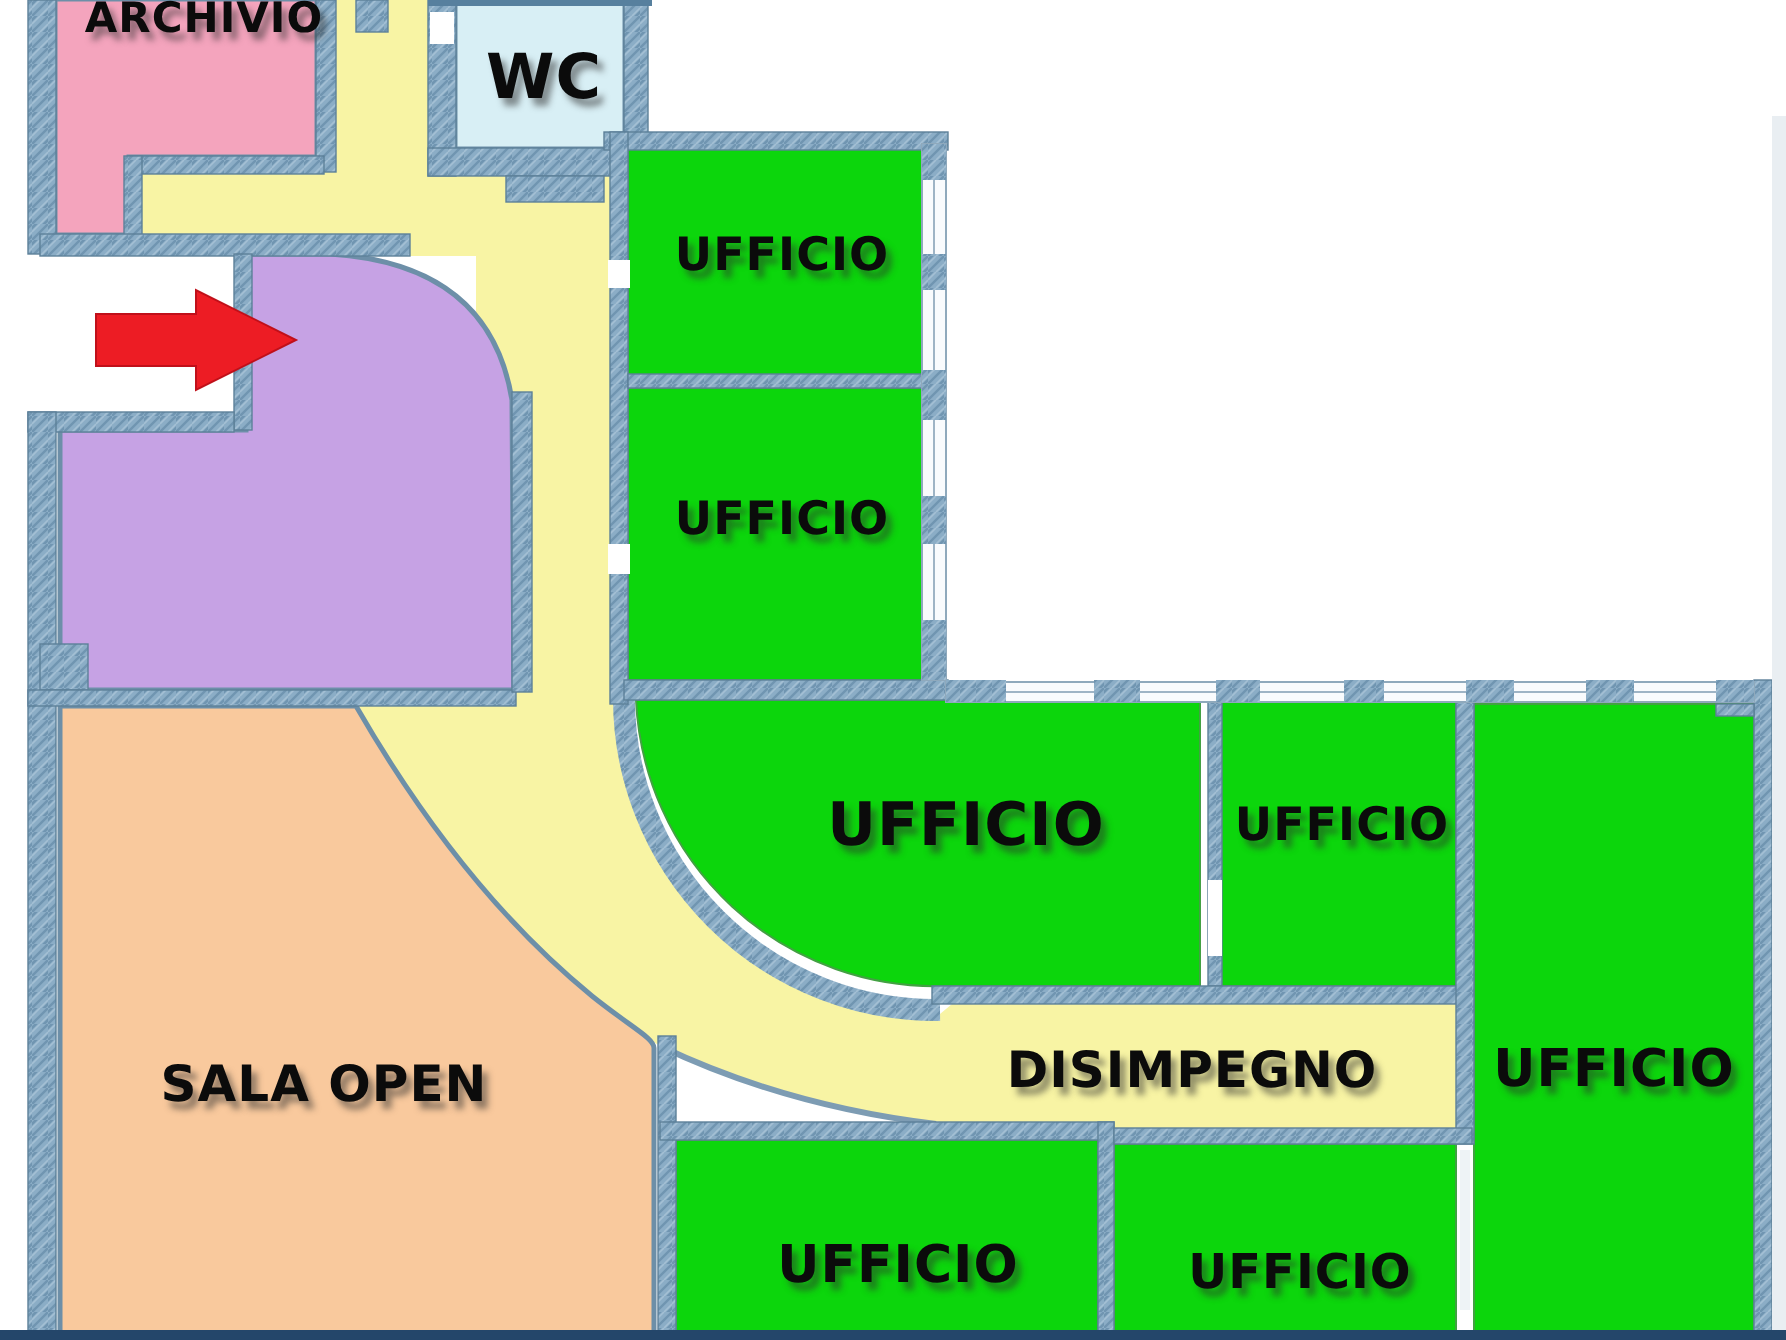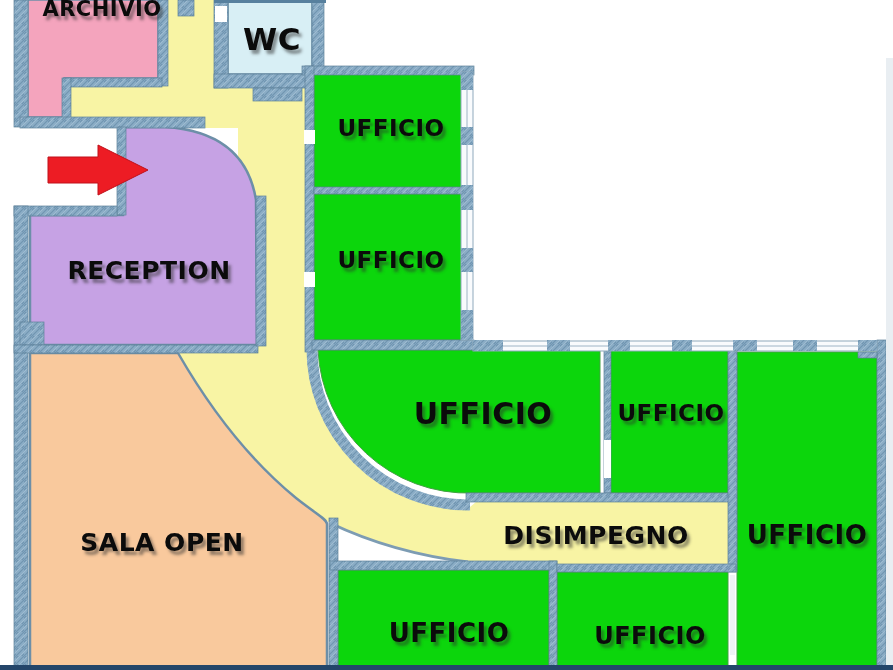--- a/index.html
+++ b/index.html
@@ -134,21 +134,20 @@
     <rect x="0" y="665" width="893" height="5" fill="#24466a"></rect>
     <rect x="214" y="0" width="112" height="3" fill="#57809e"></rect>
 
     <polygon points="48,157 98,157 98,145 148,170 98,195 98,183 48,183" fill="#ed1c24" stroke="#c0101a" stroke-width="1"></polygon>
   </svg>
 
   <div class="room-label lbl-archivio">ARCHIVIO</div>
   <div class="room-label lbl-wc">WC</div>
   <div class="room-label lbl-uff-t1">UFFICIO</div>
   <div class="room-label lbl-uff-t2">UFFICIO</div>
-  <div class="room-label lbl-reception">RECEPTION</div>
   <div class="room-label lbl-uff-mid">UFFICIO</div>
   <div class="room-label lbl-uff-mr">UFFICIO</div>
   <div class="room-label lbl-sala">SALA OPEN</div>
   <div class="room-label lbl-disimp">DISIMPEGNO</div>
   <div class="room-label lbl-uff-r">UFFICIO</div>
   <div class="room-label lbl-uff-b1">UFFICIO</div>
   <div class="room-label lbl-uff-b2">UFFICIO</div>
 </div>
 
 </body></html>

